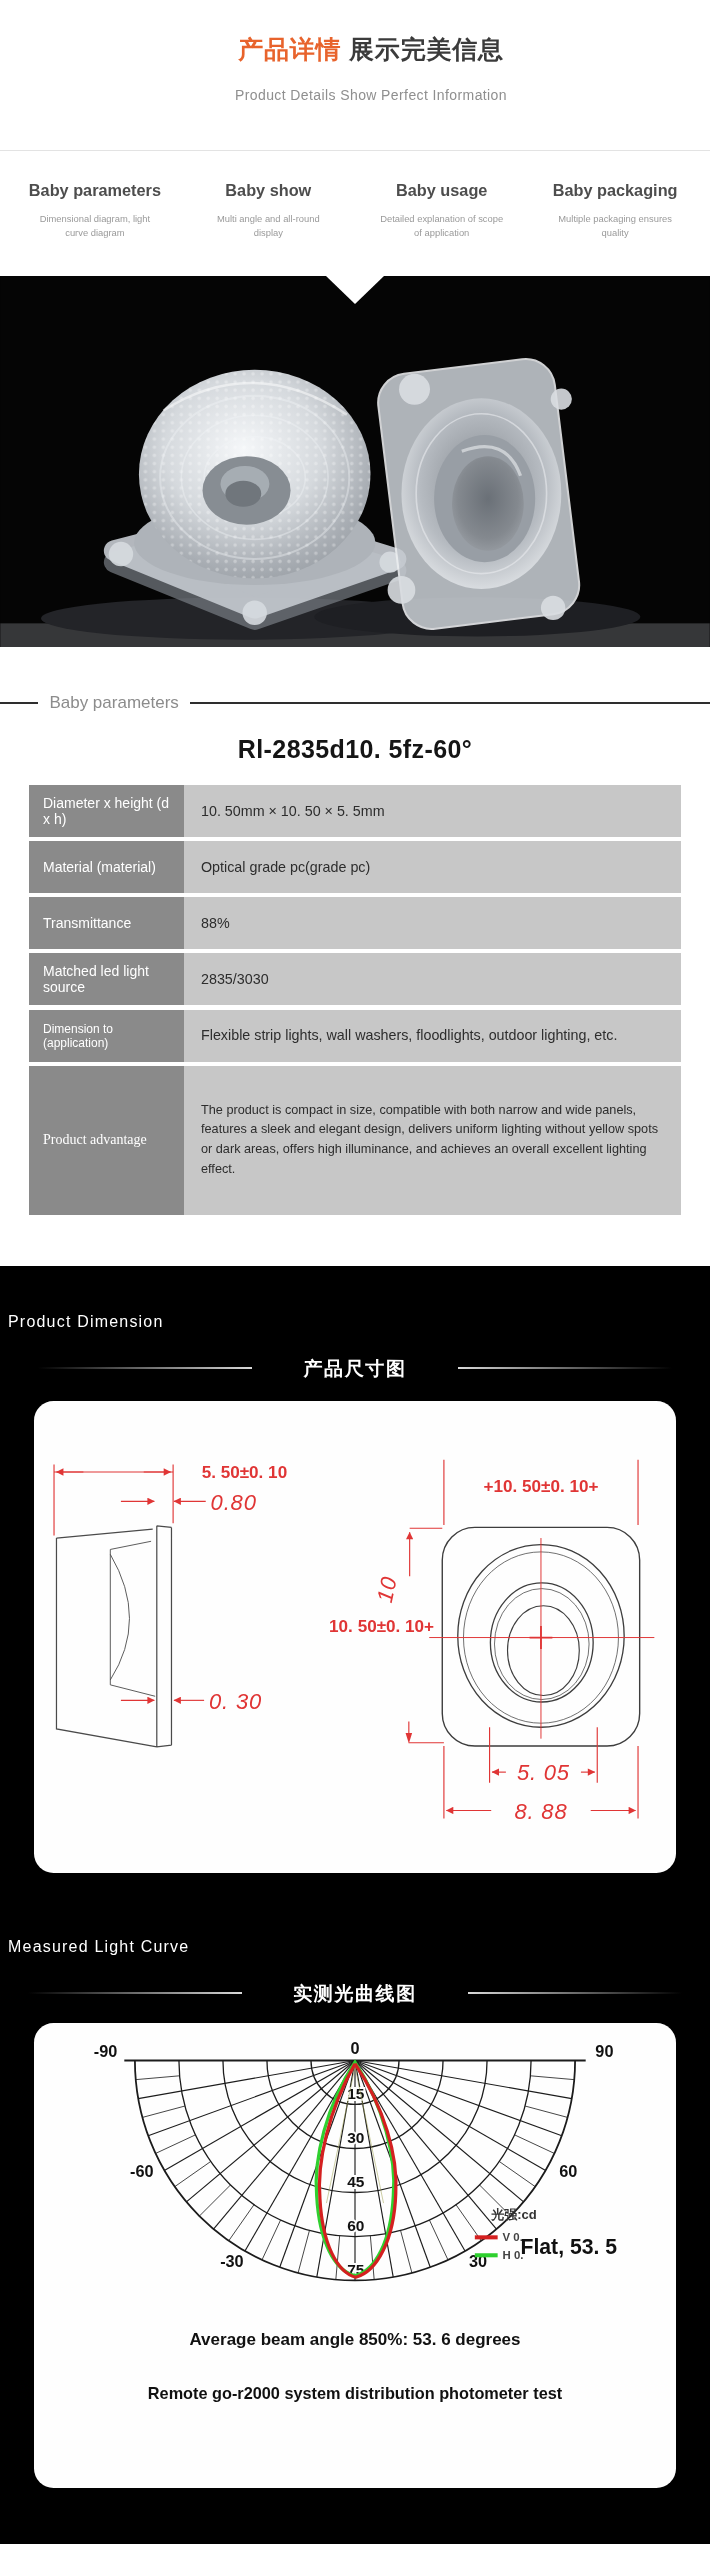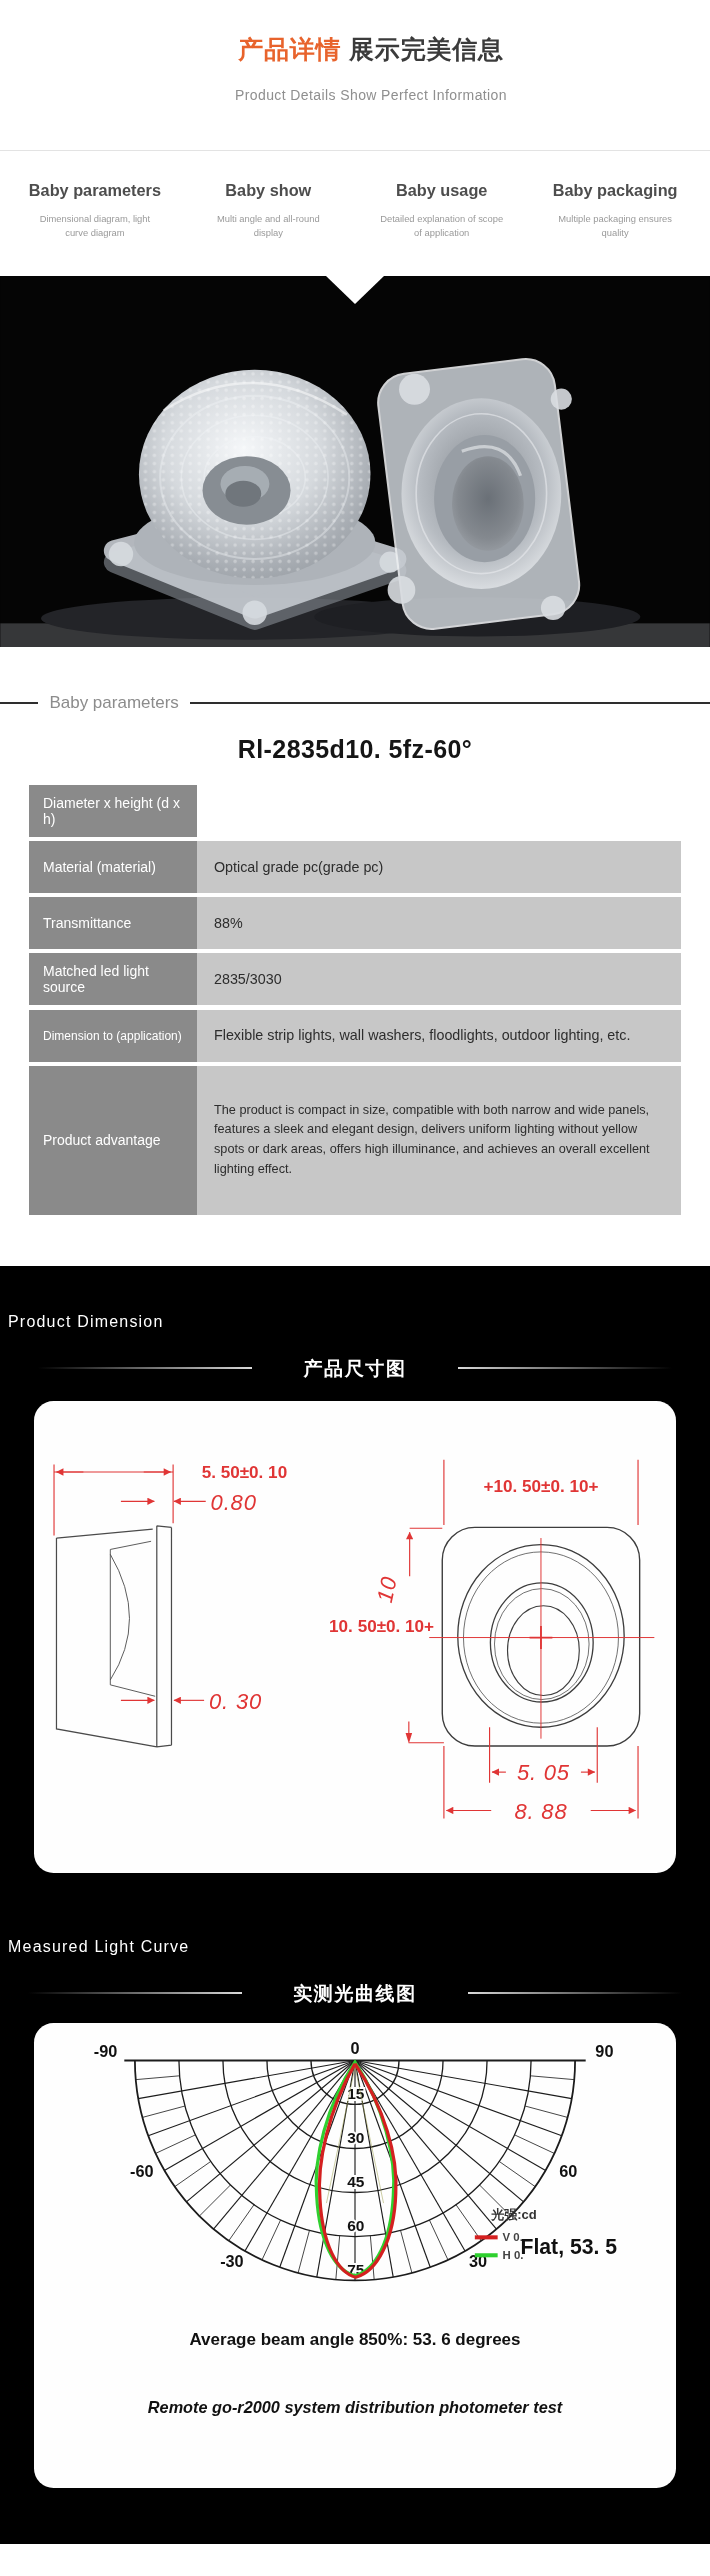--- a/index.html
+++ b/index.html
@@ -21,40 +21,40 @@
   .photo svg{display:block;}
   
   .mid{padding:46px 0 47px;background:#fff;}
   .sec-div{display:flex;align-items:center;}
   .sec-div .l1{width:38px;height:2.4px;background:#2e2e2e;}
   .sec-div .lbl{font-size:17px;color:#8c8c8c;padding:0 11.4px;white-space:nowrap;}
   .sec-div .l2{flex:1;height:2.4px;background:#2e2e2e;}
   .ptitle{margin-top:19.6px;text-align:center;font-size:25px;line-height:33px;font-weight:bold;color:#151515;letter-spacing:0.4px;}
   .spec{margin:19.6px auto 0;width:652px;}
   .row{display:flex;margin-bottom:4.1px;}
-  .row .k{width:168px;min-height:52px;background:#8a8a8a;color:#fff;font-size:14px;
+  .row .k{width:155px;min-height:52px;background:#8a8a8a;color:#fff;font-size:14px;
     display:flex;align-items:center;padding:4.9px 6.5px 4.9px 14px;box-sizing:border-box;}
   .row .v{flex:1;min-height:52px;background:#c7c7c7;color:#2d2d2d;font-size:14.3px;
     display:flex;align-items:center;padding:6.5px 19.6px 6.5px 17px;box-sizing:border-box;line-height:1.45;}
   .row.small .k{font-size:12px;}
-  .row.tall .k{min-height:149px;}
+  .row.tall .k{min-height:149px;font-family:Liberation Serif, serif;}
   .row.tall .v{min-height:149px;font-size:12.7px;line-height:1.55;}
   
   .dark{background:#000;padding:33px 0 56px;}
   .dark h2{margin:8px;text-align:left;color:#fff;font-size:16px;line-height:29px;font-weight:400;letter-spacing:1.2px;}
   .zh-row{margin-top:21px;display:flex;align-items:center;justify-content:center;gap:37px;}
   .zh-row .gl{width:214px;height:2.4px;}
   .zh-row .gl.left{background:linear-gradient(to right,rgba(220,220,220,0),#d9d9d9);}
   .zh-row .gl.right{background:linear-gradient(to left,rgba(220,220,220,0),#d9d9d9);}
   .zh-row .zh{font-size:19px;line-height:23px;font-weight:bold;color:#fff;margin:0 14.7px;letter-spacing:1.6px;}
   .panel{margin:21px auto 0;width:642px;background:#fefefe;border-radius:19.6px;overflow:hidden;}
   .panel.p2{margin-top:18px;padding-top:13px;height:452px;box-sizing:content-box;}
   .gap{height:51px;}
   .caption{margin-top:21px;text-align:center;font-size:17px;line-height:21px;font-weight:bold;color:#111;}
-  .footer-t{margin-top:47px;text-align:center;font-size:16.3px;line-height:21px;font-weight:bold;color:#111;font-style:italic;}
+  .footer-t{margin-top:33px;text-align:center;font-size:16.3px;line-height:21px;font-weight:bold;color:#111;}
   
   text{font-family:"Liberation Sans","DejaVu Sans",sans-serif;}
   .rd{fill:#e03535;font-weight:bold;font-size:21px;}
   .ri{fill:#e03535;font-style:italic;font-size:27px;letter-spacing:1px;}
   .ringlbl{font-size:19px;font-weight:bold;fill:#111;paint-order:stroke;stroke:#fdfdfd;stroke-width:5px;text-anchor:middle;}
   .anglbl{font-size:20px;font-weight:bold;fill:#111;}
   .leg-t{font-size:16px;font-weight:bold;fill:#333;}
   .leg-i{font-size:14px;font-weight:bold;fill:#444;}
   .leg-big{font-size:26px;font-weight:bold;fill:#111;}
 </style>
@@ -154,20 +154,21 @@
     <div class="sec-div">
       <div class="l1"></div>
       <div class="lbl">Baby parameters</div>
       <div class="l2"></div>
     </div>
     <div class="ptitle">Rl-2835d10. 5fz-60°</div>
 
     <div class="spec">
       <div class="row">
         <div class="k">Diameter x height (d x h)</div>
+        <div class="v">10. 50mm × 10. 50 × 5. 5mm</div>
       </div>
       <div class="row">
         <div class="k">Material (material)</div>
         <div class="v">Optical grade pc(grade pc)</div>
       </div>
       <div class="row">
         <div class="k">Transmittance</div>
         <div class="v">88%</div>
       </div>
       <div class="row">

